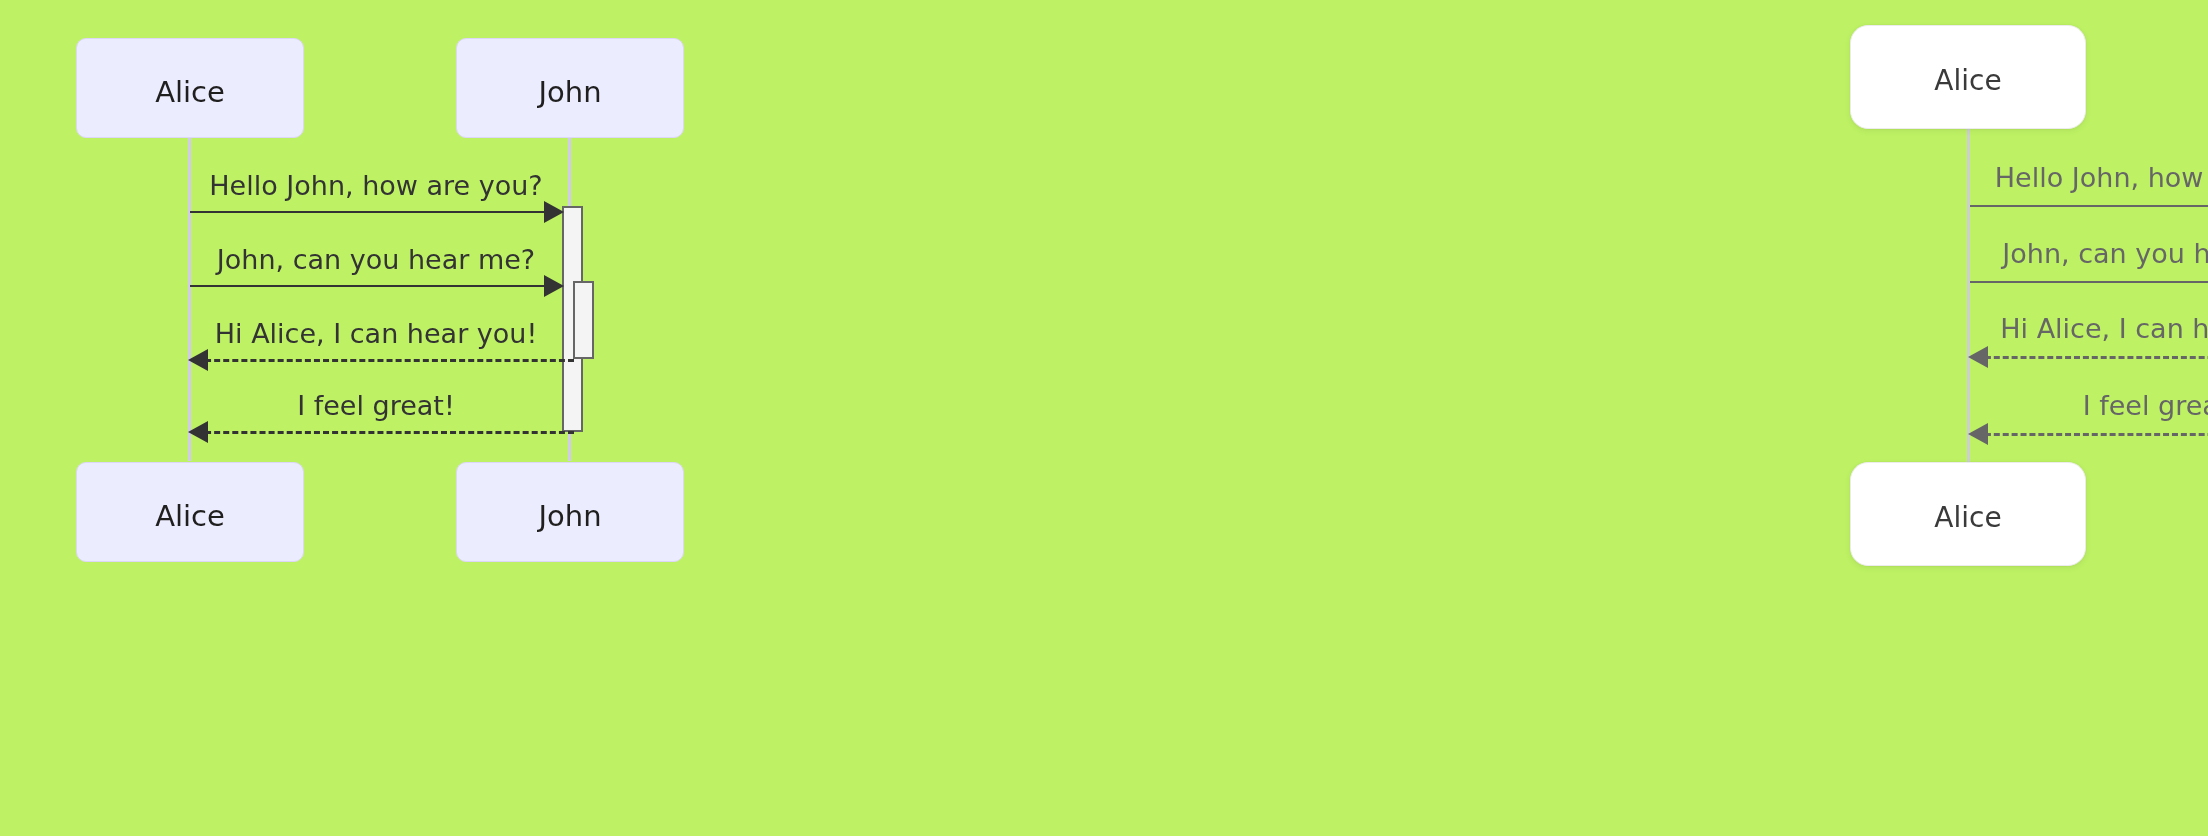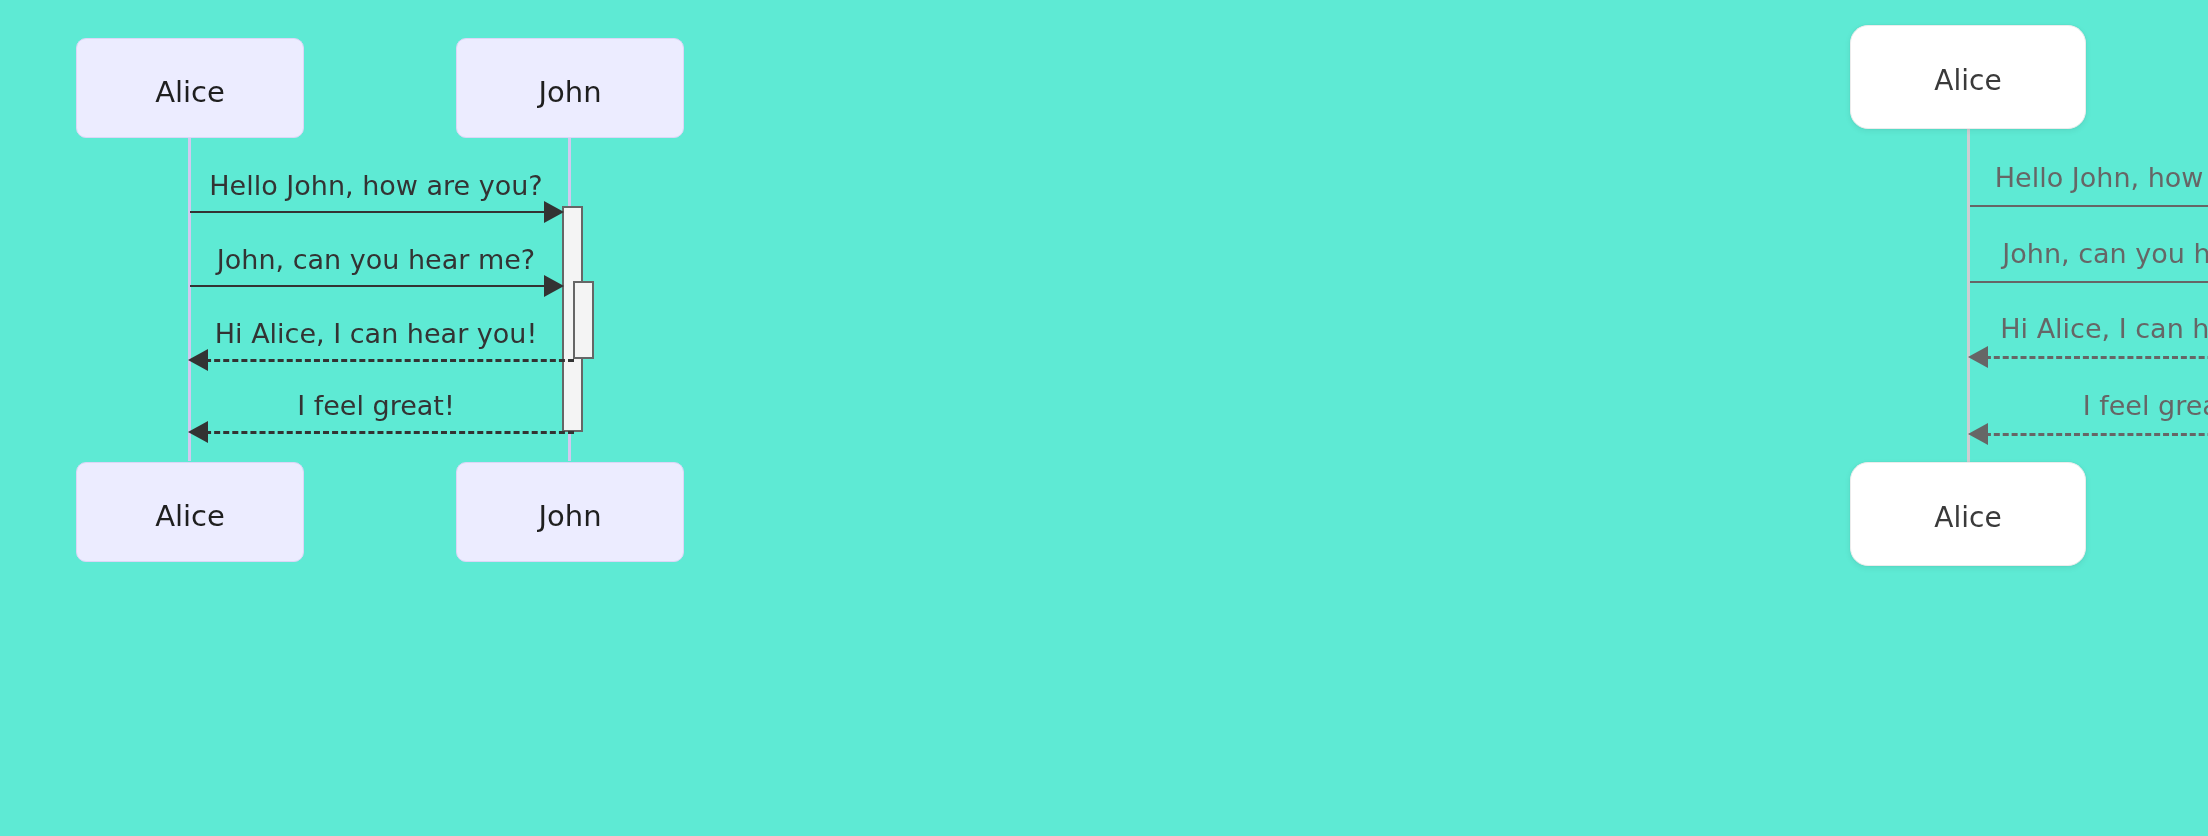--- a/index.html
+++ b/index.html
@@ -10,21 +10,21 @@
   body {
     width: 2208px;
     height: 836px;
     font-family: "DejaVu Sans", sans-serif;
     overflow: hidden;
   }
   .canvas {
     position: relative;
     width: 2208px;
     height: 836px;
-    background: #5eead4;
+    background: #bef264;
   }
   .diagram {
     position: absolute;
     top: 0;
     height: 836px;
   }
   #diagram-default { left: 0px;   width: 1104px; }
   #diagram-neutral { left: 1104px; width: 1104px; }
 
   

